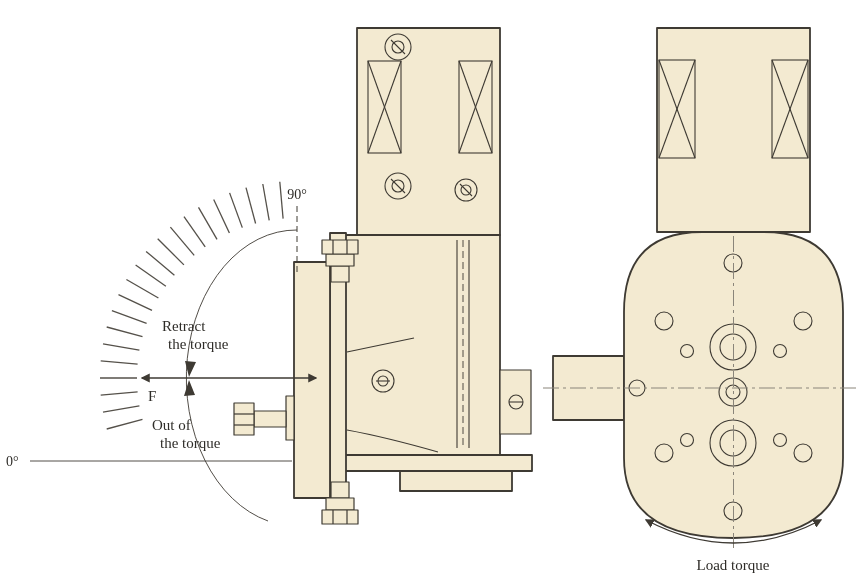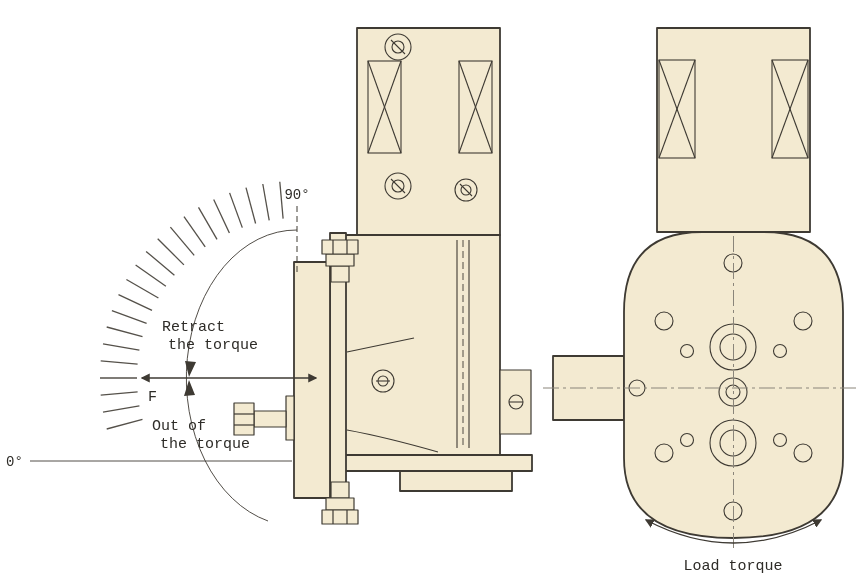--- a/index.html
+++ b/index.html
@@ -1,18 +1,18 @@
 <!DOCTYPE html>
 <html style="--body-fill: #f3ead1; --outline: #3e3a33; --centerline: #8a857a; --tick: #55514a;"><head>
 <meta charset="utf-8">
 <style>
   html,body{margin:0;padding:0;background:#ffffff;}
   .canvas{
     width:861px;height:588px;background:#ffffff;position:relative;overflow:hidden;
-    font-family:Liberation Mono, monospace;
+    font-family:Liberation Serif, serif;
   }
   svg{display:block;}
   .part{fill:var(--body-fill,#f3ead1);stroke:var(--outline,#3e3a33);stroke-width:1.8;stroke-linejoin:round;}
   .part-thin{fill:var(--body-fill,#f3ead1);stroke:var(--outline,#3e3a33);stroke-width:1.2;stroke-linejoin:round;}
   .inner{fill:none;stroke:var(--outline,#3e3a33);stroke-width:1.1;}
   .dash{stroke-dasharray:7 4;stroke-width:0.9;}
   .dash90{fill:none;stroke:var(--outline,#3e3a33);stroke-width:1;stroke-dasharray:6 4;}
   .centerline{fill:none;stroke:var(--centerline,#8a857a);stroke-width:1;stroke-dasharray:16 4 3 4;}
   .anno{fill:none;stroke:var(--outline,#3e3a33);stroke-width:1.3;}
   .thin{stroke-width:0.9;}

